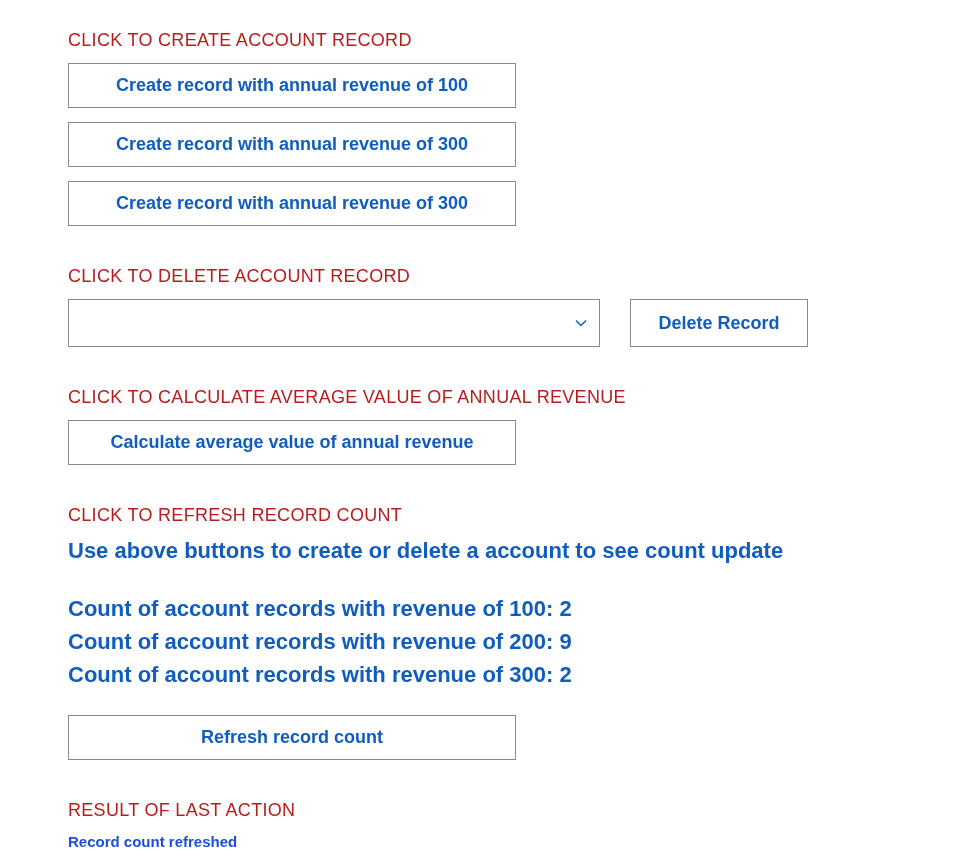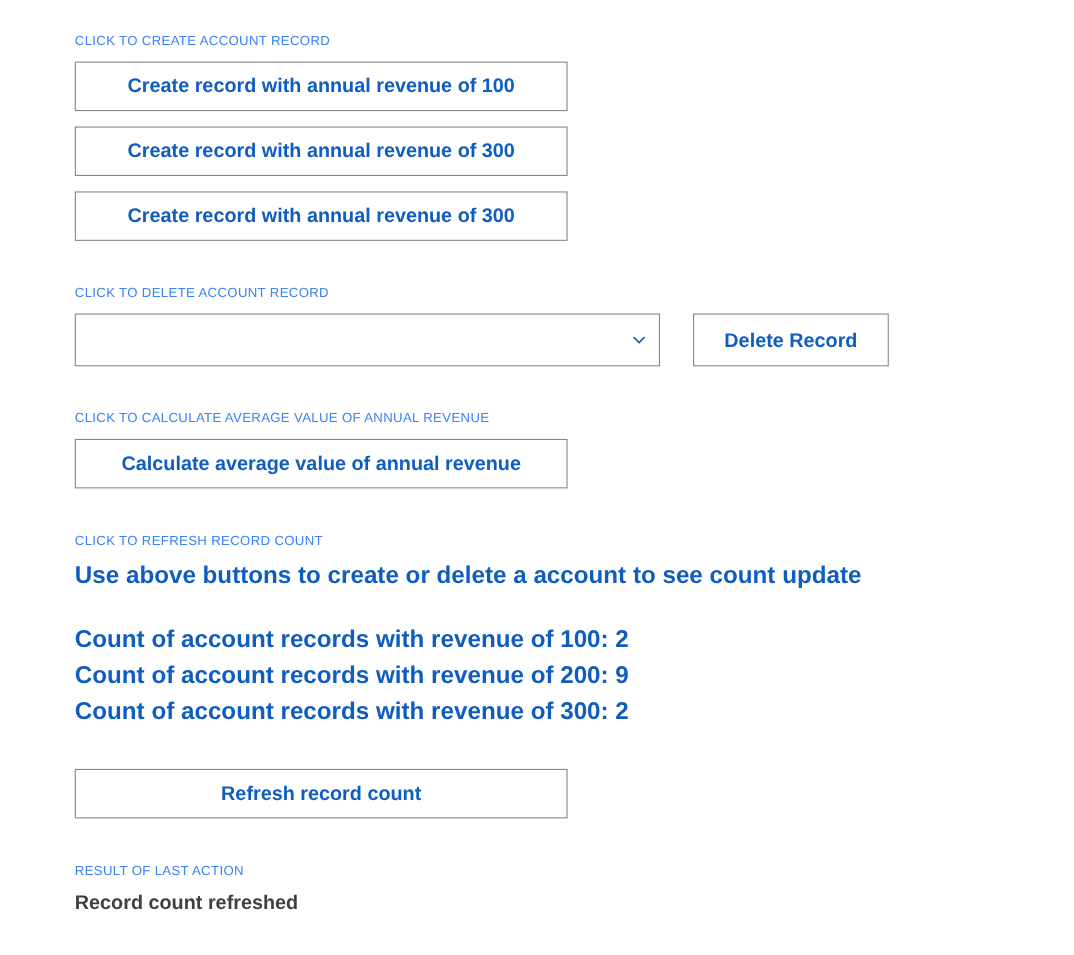--- a/index.html
+++ b/index.html
@@ -7,23 +7,23 @@
       margin: 0;
       padding: 0;
     }
     body {
       font-family: "Segoe UI", -apple-system, BlinkMacSystemFont, sans-serif;
       background: #ffffff;
       padding: 30px 68px;
       width: 976px;
     }
     .section-label {
-      font-size: 12px;
+      font-size: 18px;
       letter-spacing: 0.3px;
-      color: #3b82f6;
+      color: #b91c1c;
       font-weight: 400;
       margin-bottom: 12px;
       text-transform: uppercase;
     }
     .btn {
       display: inline-block;
       border: 1px solid #8a8886;
       background: #ffffff;
       color: #0f5dbf;
       font-weight: 700;
@@ -76,34 +76,34 @@
     .btn-calc {
       min-width: 448px;
     }
     .info-text {
       color: #0f5dbf;
       font-size: 22px;
       font-weight: 700;
       margin-bottom: 28px;
     }
     .count-lines {
-      margin-bottom: 36px;
+      margin-bottom: 24px;
     }
     .count-line {
       color: #0f5dbf;
       font-size: 22px;
       font-weight: 700;
       line-height: 1.5;
     }
     .btn-refresh {
       min-width: 448px;
     }
     .result-text {
-      color: #404040;
-      font-size: 18px;
+      color: #1d4ed8;
+      font-size: 15px;
       font-weight: 700;
     }
   </style>
 </head>
 <body>
 
 <div class="section">
   <div class="section-label">CLICK TO CREATE ACCOUNT RECORD</div>
   <div class="btn-stack">
     <button class="btn">Create record with annual revenue of 100</button>

